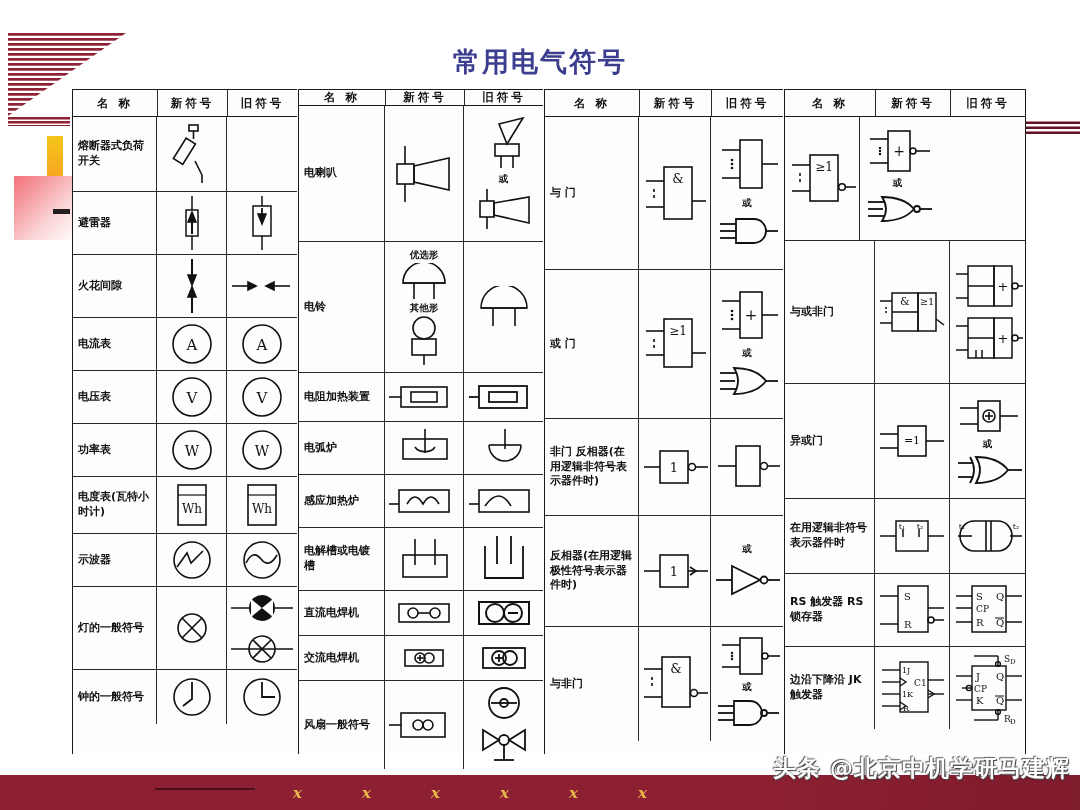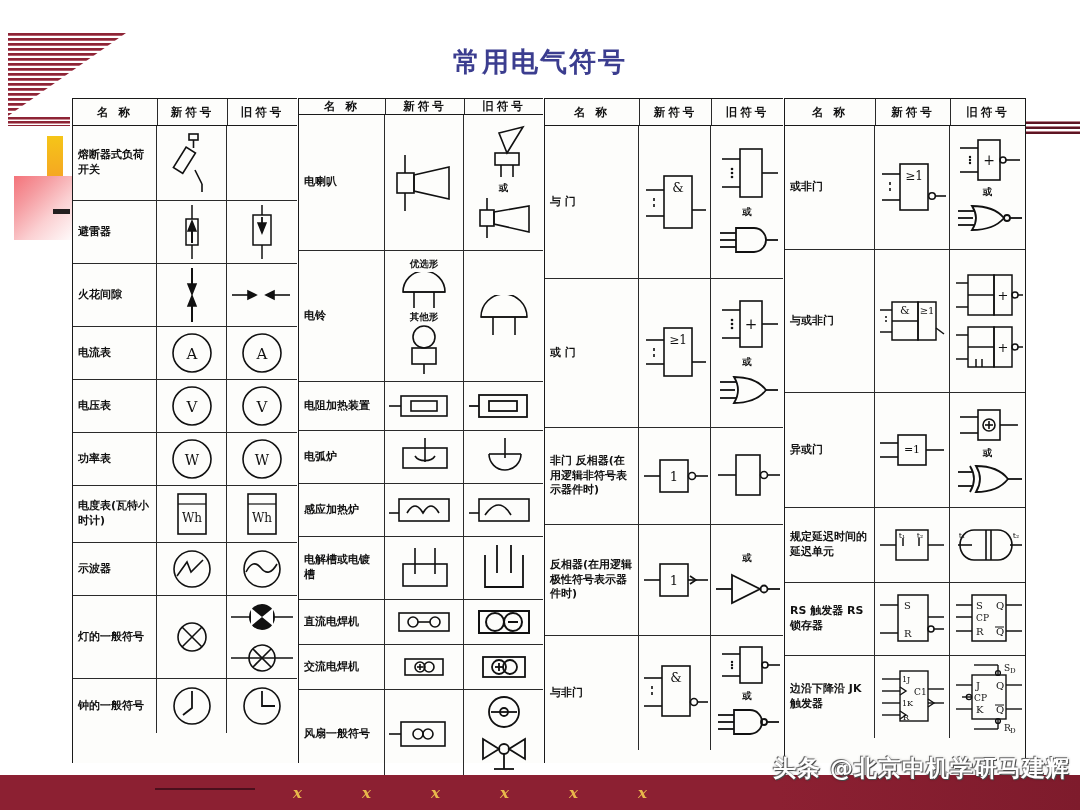--- a/index.html
+++ b/index.html
@@ -47,21 +47,21 @@
        #ffffff 4px,#ffffff 5px);
   }
   
   #page-title{
     position:absolute;left:0;top:44px;width:1080px;text-align:center;
     font-size:27px;font-weight:bold;color:#3b3d8f;letter-spacing:2px;
     font-family:"DejaVu Sans","Liberation Sans",sans-serif;
   }
   
   #table-area{
-    position:absolute;left:72px;top:98px;width:954px;height:665px;
+    position:absolute;left:72px;top:89px;width:954px;height:665px;
     display:flex;
   }
   .block{
     display:flex;flex-direction:column;
     border-left:1.6px solid #1a1a1a;border-top:1.6px solid #1a1a1a;
     background:#fdfdfb;
   }
   .block:last-child{border-right:1.6px solid #1a1a1a;}
   .blk-a{width:226px;}
   .blk-b{width:246px;}
@@ -774,21 +774,20 @@
 
   <div class="block blk-d">
     <div class="hdr">
       <div class="cell">名 称</div>
       <div class="cell">新符号</div>
       <div class="cell">旧符号</div>
     </div>
     <div class="rows">
 
       <div class="row" style="height:123px">
-        <div class="cell c-name">或非门</div>
         <div class="cell c-sym">
           <svg width="72" height="64" viewBox="0 0 72 64">
             <g stroke="#111" stroke-width="1.6" fill="none">
               <rect x="24" y="8" width="28" height="46"></rect>
               <line x1="6" y1="18" x2="24" y2="18"></line>
                 <line x1="6" y1="44" x2="24" y2="44"></line>
               <line x1="14" y1="26" x2="14" y2="36" stroke-dasharray="3,3"></line>
               <circle cx="56" cy="40" r="3.3"></circle>
                 <line x1="59" y1="40" x2="70" y2="40"></line>
             </g>
@@ -902,21 +901,21 @@
               <path d="M18 5 Q26 18 18 31"></path>
               <line x1="6" y1="11" x2="21" y2="11"></line>
                 <line x1="6" y1="25" x2="21" y2="25"></line>
               <line x1="56" y1="18" x2="70" y2="18"></line>
             </g>
           </svg>
         </div>
       </div>
 
       <div class="row" style="height:74px">
-        <div class="cell c-name">规定延迟时间的延迟单元</div>
+        <div class="cell c-name">在用逻辑非符号表示器件时</div>
         <div class="cell c-sym">
           <svg width="72" height="50" viewBox="0 0 72 50">
             <g stroke="#111" stroke-width="1.5" fill="none">
               <rect x="20" y="10" width="32" height="30"></rect>
               <line x1="4" y1="25" x2="20" y2="25"></line>
                 <line x1="52" y1="25" x2="68" y2="25"></line>
               <line x1="27" y1="18" x2="27" y2="26"></line>
                 <line x1="43" y1="18" x2="43" y2="26"></line>
             </g>
             <text x="26" y="18" font-size="8" text-anchor="middle" fill="#111" font-family="DejaVu Serif,serif">t₁</text>

